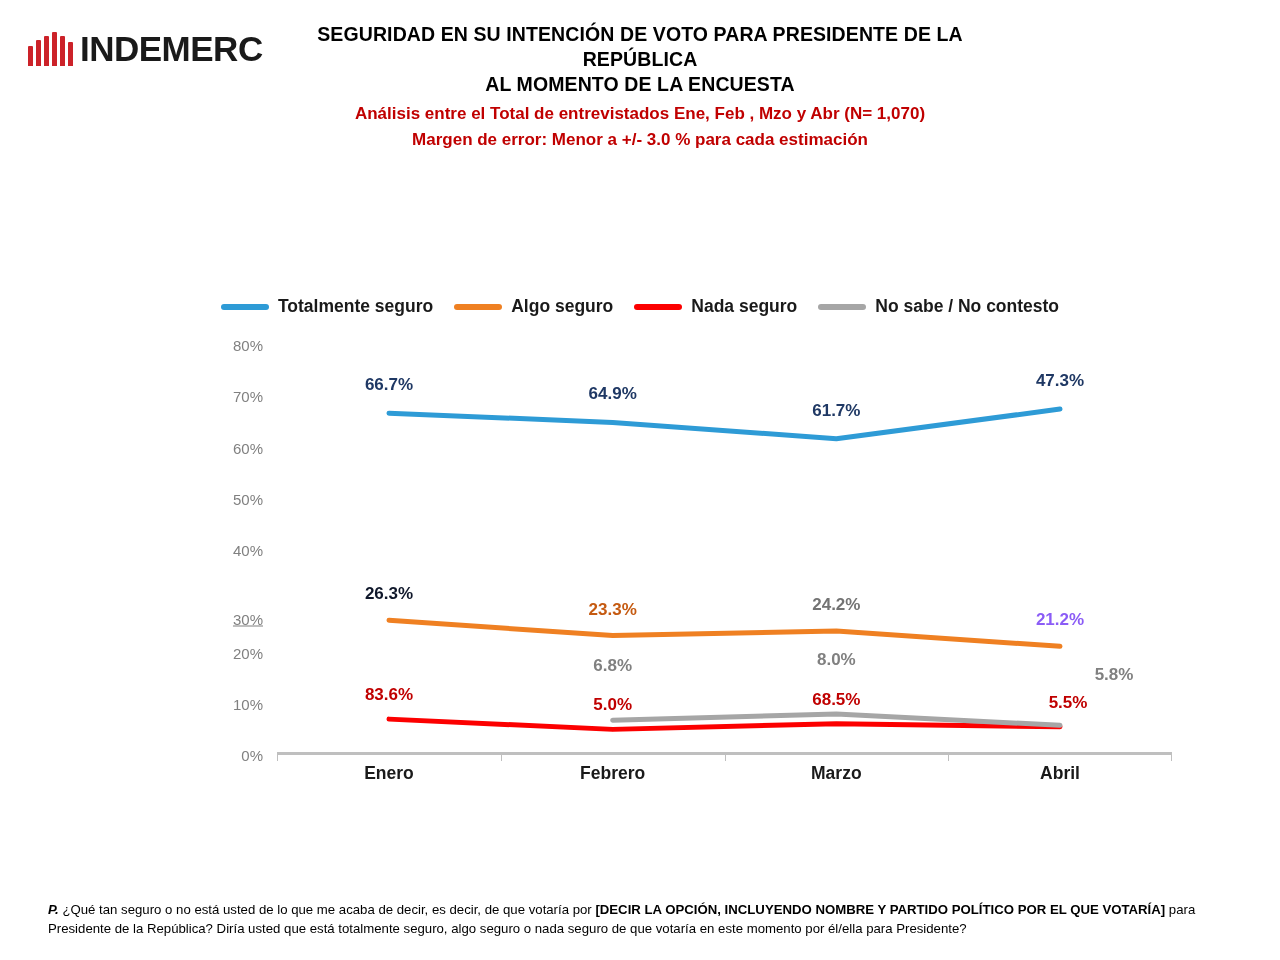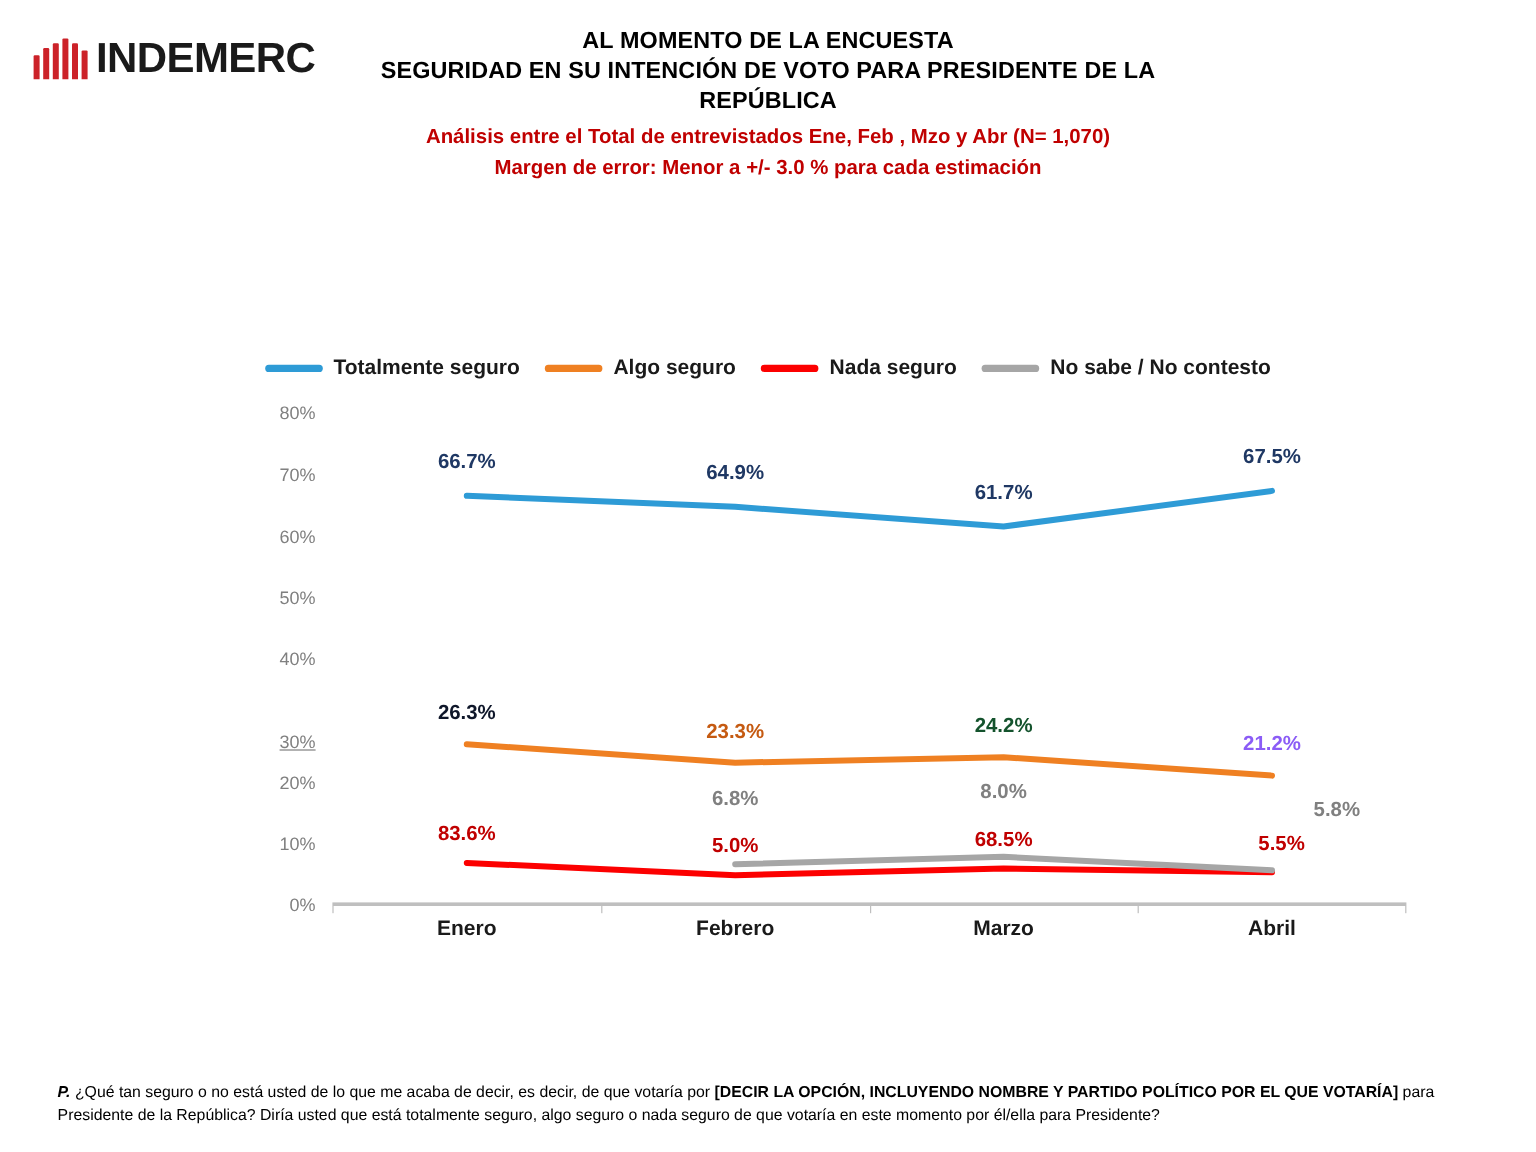--- a/index.html
+++ b/index.html
@@ -208,22 +208,22 @@
         <span></span>
         <span></span>
         <span></span>
         <span></span>
         <span></span>
     </div>
     <div class="logo-text">INDEMERC</div>
   </div>
 
   <div class="titles">
+    <div class="title-main">SEGURIDAD EN SU INTENCIÓN DE VOTO PARA PRESIDENTE DE LA REPÚBLICA</div>
     <div class="title-main">AL MOMENTO DE LA ENCUESTA</div>
-    <div class="title-main">SEGURIDAD EN SU INTENCIÓN DE VOTO PARA PRESIDENTE DE LA REPÚBLICA</div>
     <div class="title-sub">Análisis entre el Total de entrevistados Ene, Feb , Mzo y Abr  (N= 1,070)</div>
     <div class="title-sub" style="margin-top:0">Margen de error: Menor a +/- 3.0 % para cada estimación</div>
   </div>
 </div>
 
 <div class="legend" id="legend">
     <div class="legend-item">
       <span class="legend-swatch" style="background: rgb(46, 155, 214);"></span>
       <span class="legend-label">Totalmente seguro</span>
     </div>
@@ -262,24 +262,24 @@
       </svg>
     <div class="axis-line"></div>
   <div class="tick" style="left: 0px;"></div>
       <div class="tick" style="left: 223.833px;"></div>
       <div class="tick" style="left: 447.5px;"></div>
       <div class="tick" style="left: 671.167px;"></div>
       <div class="tick" style="left: 894px;"></div>
       <div class="pt-label" style="left: 112px; top: 50.1625px; color: rgb(31, 56, 100);">66.7%</div>
       <div class="pt-label" style="left: 335.667px; top: 59.3875px; color: rgb(31, 56, 100);">64.9%</div>
       <div class="pt-label" style="left: 559.333px; top: 75.7875px; color: rgb(31, 56, 100);">61.7%</div>
-      <div class="pt-label" style="left: 783px; top: 46.0625px; color: rgb(31, 56, 100);">67.5%</div>
+      <div class="pt-label" style="left: 783px; top: 46.0625px; color: rgb(31, 56, 100);">47.3%</div>
       <div class="pt-label" style="left: 112px; top: 259.212px; color: #0f172a;">26.3%</div>
       <div class="pt-label" style="left: 335.667px; top: 274.587px; color: rgb(197, 90, 17);">23.3%</div>
-      <div class="pt-label" style="left: 559.333px; top: 269.975px; color: #14532d;">24.2%</div>
+      <div class="pt-label" style="left: 559.333px; top: 269.975px; color: #737373;">24.2%</div>
       <div class="pt-label" style="left: 783px; top: 285.35px; color: #8b5cf6;">21.2%</div>
       <div class="pt-label" style="left: 112px; top: 360.125px; color: rgb(192, 0, 0);">83.6%</div>
       <div class="pt-label" style="left: 335.667px; top: 370.375px; color: rgb(192, 0, 0);">5.0%</div>
       <div class="pt-label" style="left: 559.333px; top: 364.738px; color: rgb(192, 0, 0);">68.5%</div>
       <div class="pt-label" style="left: 791px; top: 367.812px; color: rgb(192, 0, 0);">5.5%</div>
       <div class="pt-label" style="left: 335.667px; top: 331.15px; color: rgb(128, 128, 128);">6.8%</div>
       <div class="pt-label" style="left: 559.333px; top: 325px; color: rgb(128, 128, 128);">8.0%</div>
       <div class="pt-label" style="left: 793px; top: 340.275px; color: rgb(128, 128, 128); margin-left: 44px;">5.8%</div>
     </div>
   <div class="x-labels" id="x-labels">

